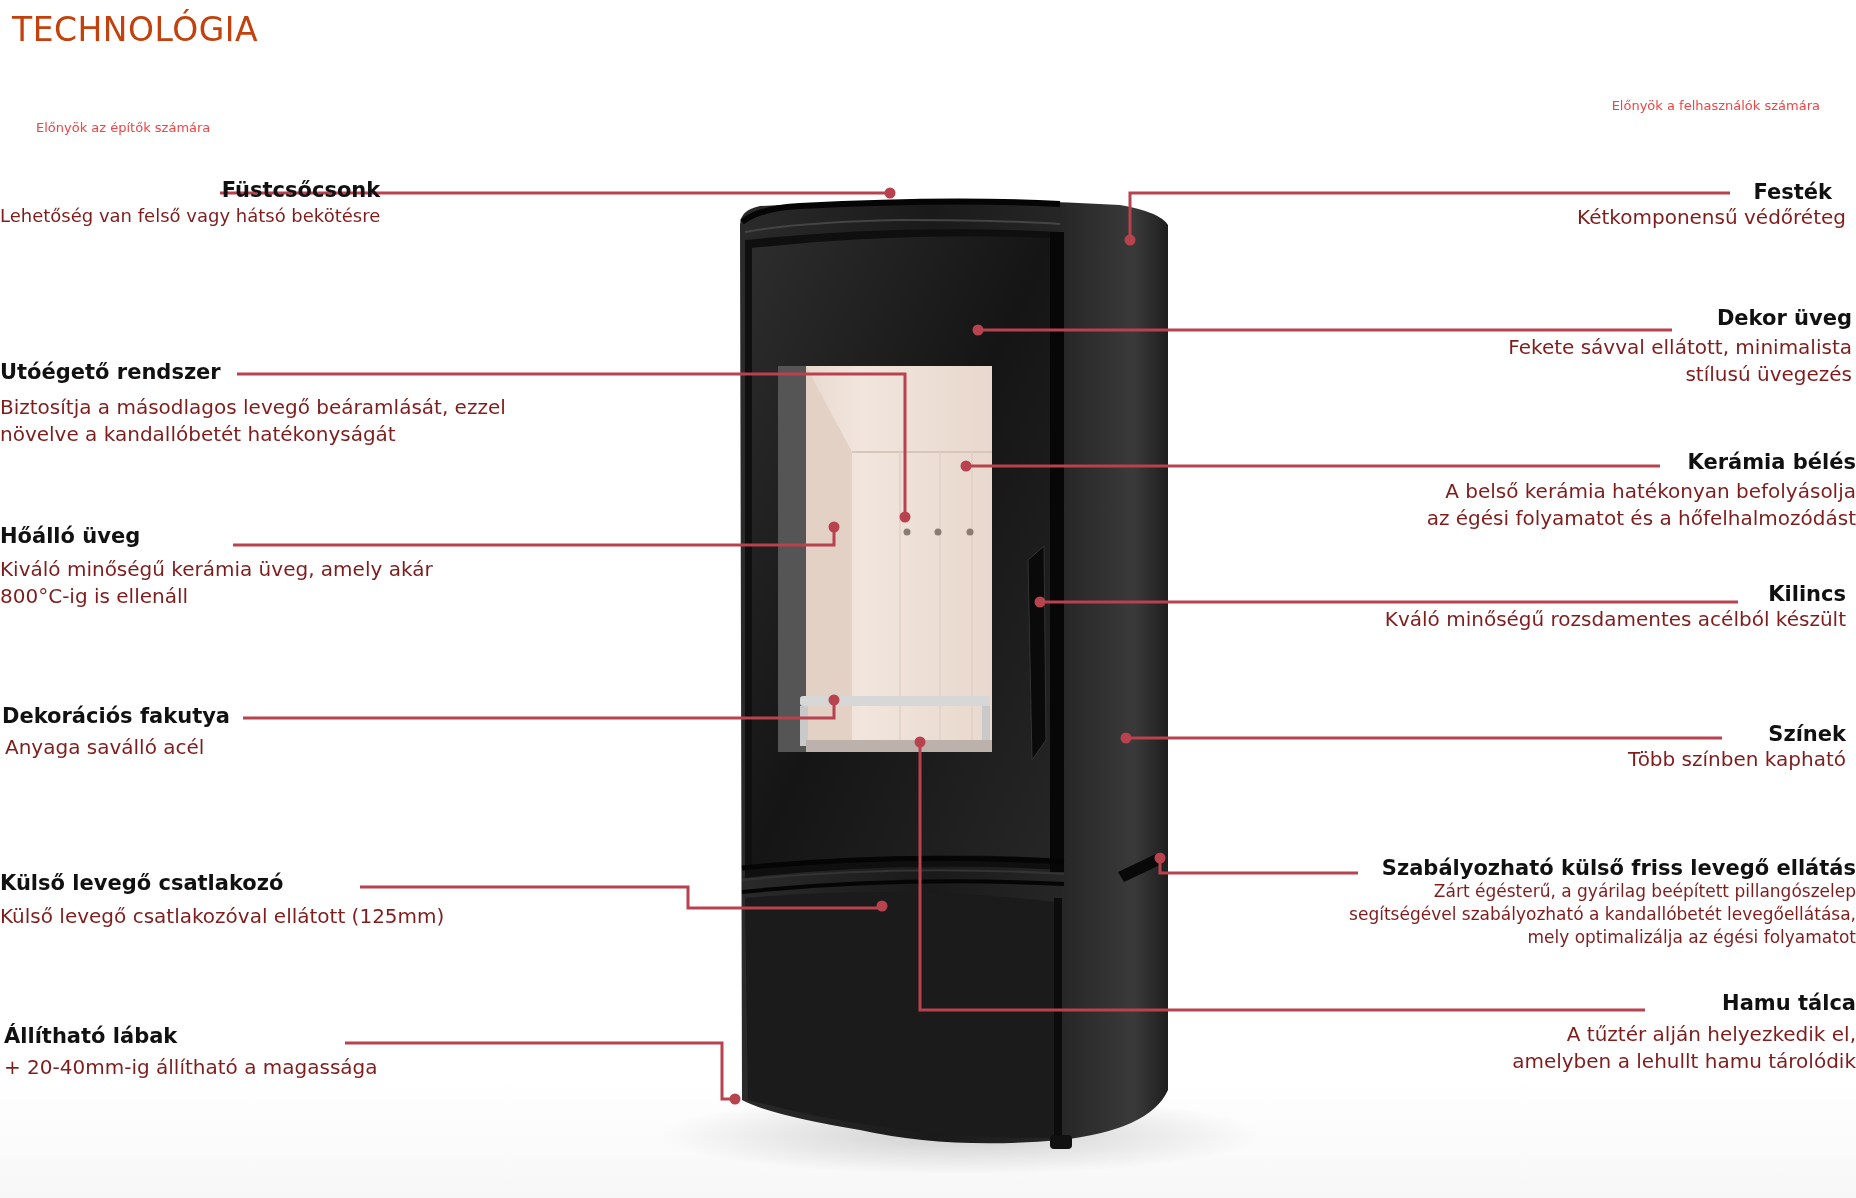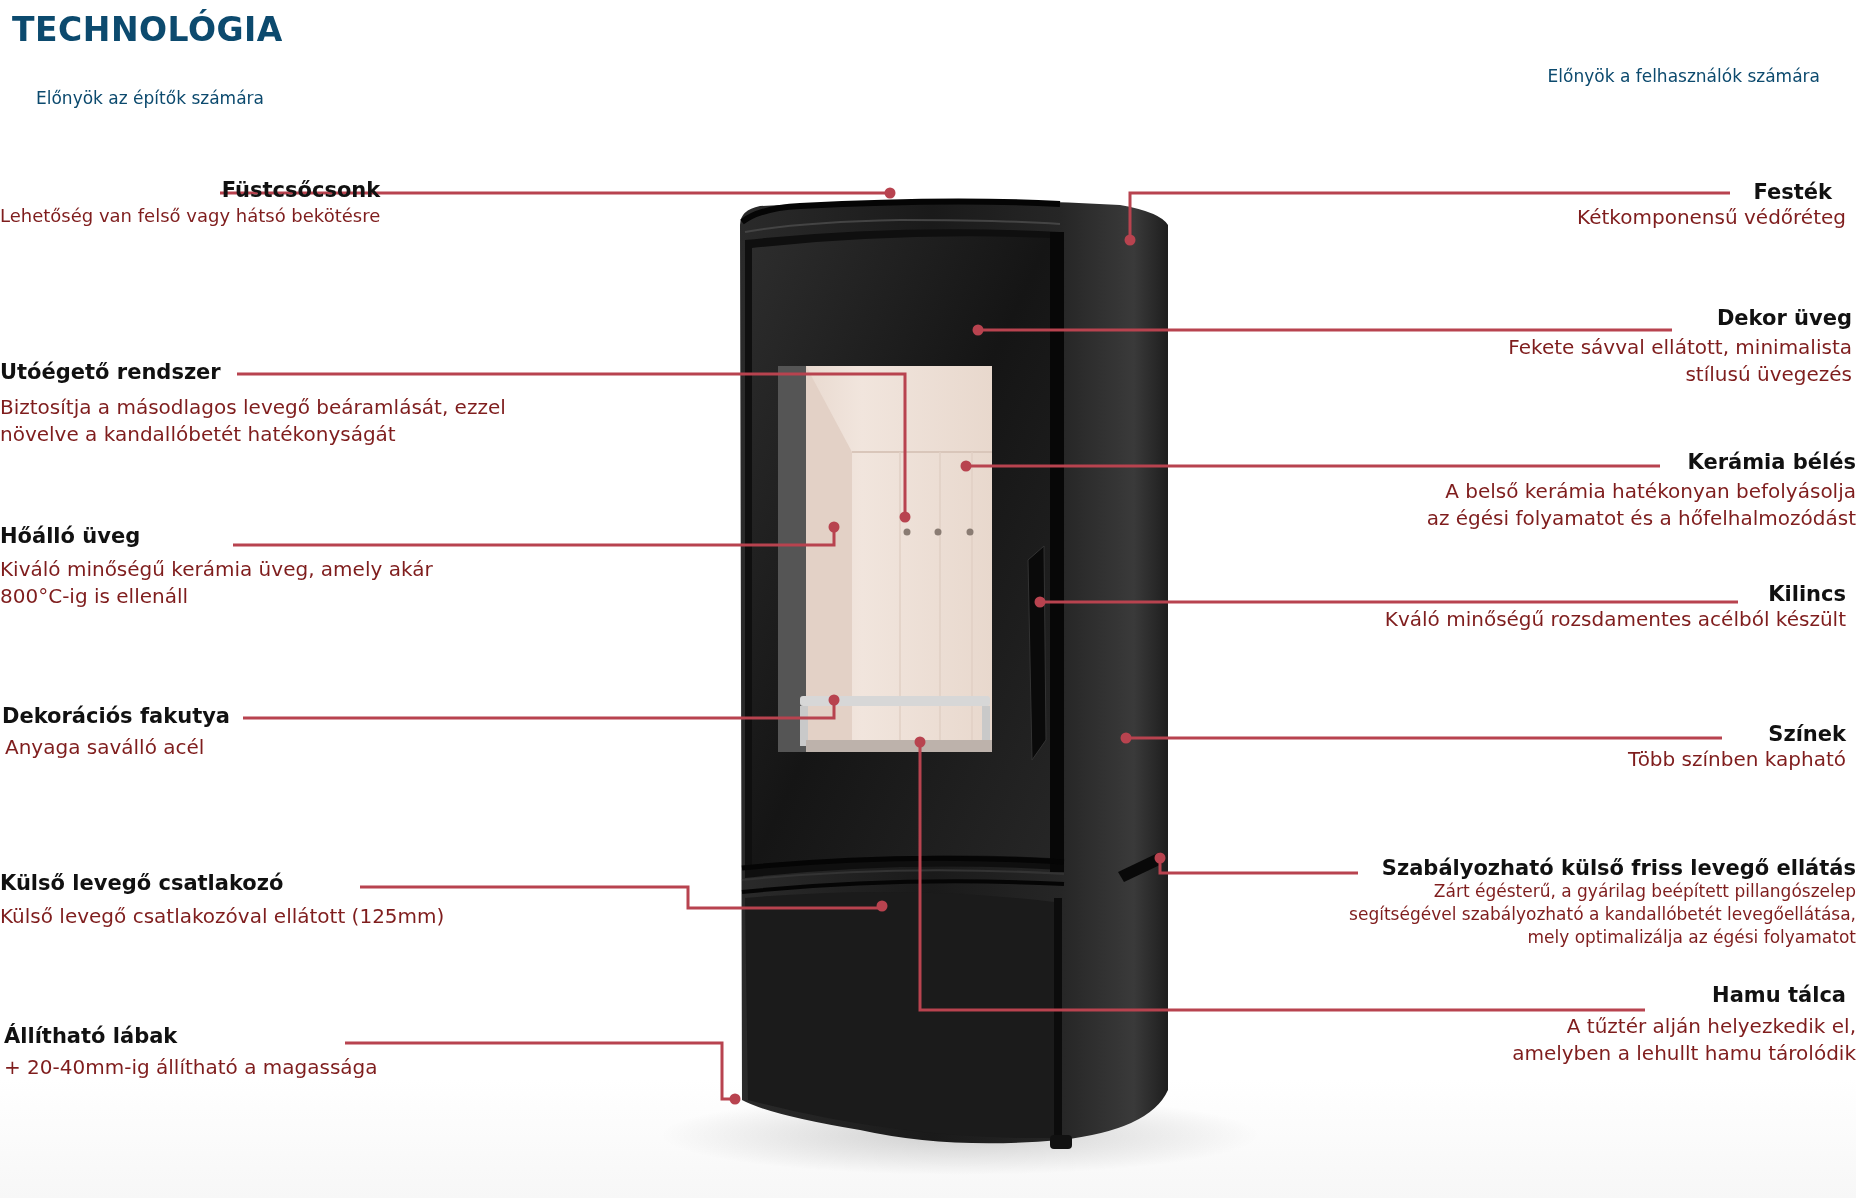--- a/index.html
+++ b/index.html
@@ -8,24 +8,24 @@
     background: #ffffff;
     font-family: "DejaVu Sans", sans-serif;
     color: #1a1a1a;
   }
   .floor {
     position: absolute; left: 0; right: 0; bottom: 0; height: 120px;
     background: linear-gradient(to bottom, #ffffff 0%, #f7f7f7 100%);
   }
   .page-title {
     position: absolute; left: 12px; top: 10px;
-    font-size: 33px; font-weight: bold; letter-spacing: 0.5px; color: #0c4a6e;
+    font-size: 33px; font-weight: normal; letter-spacing: 0.5px; color: #c2410c;
   }
   .subtitle {
-    position: absolute; font-size: 17px; color: #0c4a6e;
+    position: absolute; font-size: 13px; color: #ef4444; margin-top: 32px;
   }
   .sub-left { left: 36px; top: 88px; }
   .sub-right { right: 36px; top: 66px; }
 
   .feature { position: absolute; }
   .feature .title { font-weight: bold; font-size: 21px; color: #111; white-space: nowrap; }
   .feature .desc { font-size: 20px; color: #7f1d1d; line-height: 27px; white-space: pre-line; }
   .feature.right { text-align: right; }
   .feature.small .desc { font-size: 17px; line-height: 23px; }
 
@@ -191,16 +191,16 @@
   <div class="title">Színek</div>
   <div class="desc">Több színben kapható</div>
 </div>
 <div class="feature right small" style="right:0; top:856px;">
   <div class="title">Szabályozható külső friss levegő ellátás</div>
   <div class="desc">Zárt égésterű, a gyárilag beépített pillangószelep
 segítségével szabályozható a kandallóbetét levegőellátása,
 mely optimalizálja az égési folyamatot</div>
 </div>
 <div class="feature right" style="right:0; top:983px;">
-  <div class="title" style="padding-right:10px;">Hamu tálca</div>
+  <div class="title" style="margin-top:8px;">Hamu tálca</div>
   <div class="desc" style="margin-top:6px;">A tűztér alján helyezkedik el,
 amelyben a lehullt hamu tárolódik</div>
 </div>
 
 </body></html>

